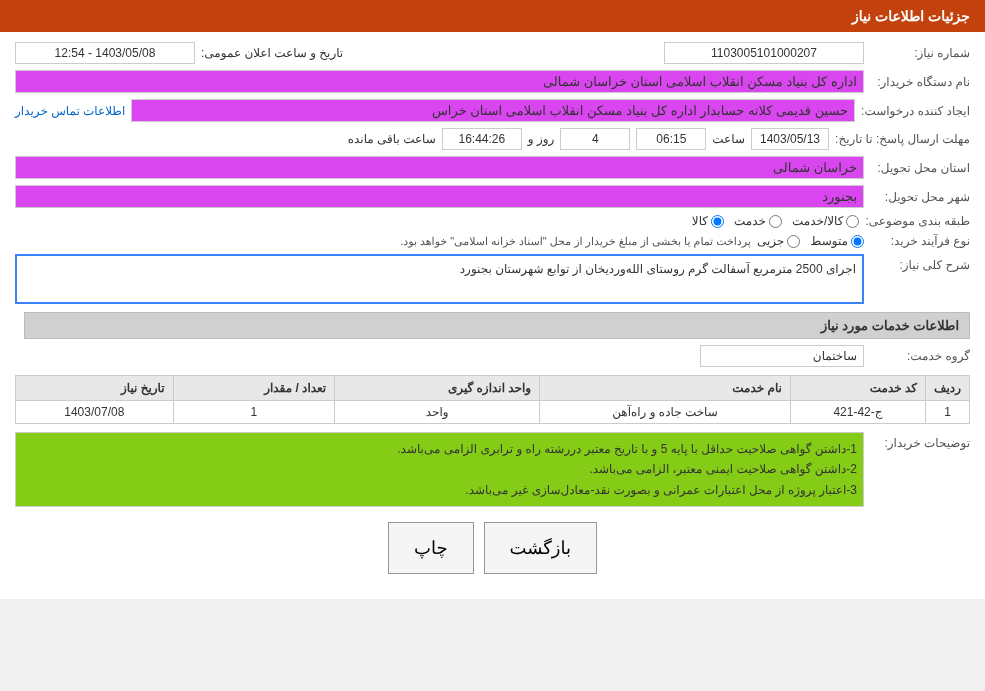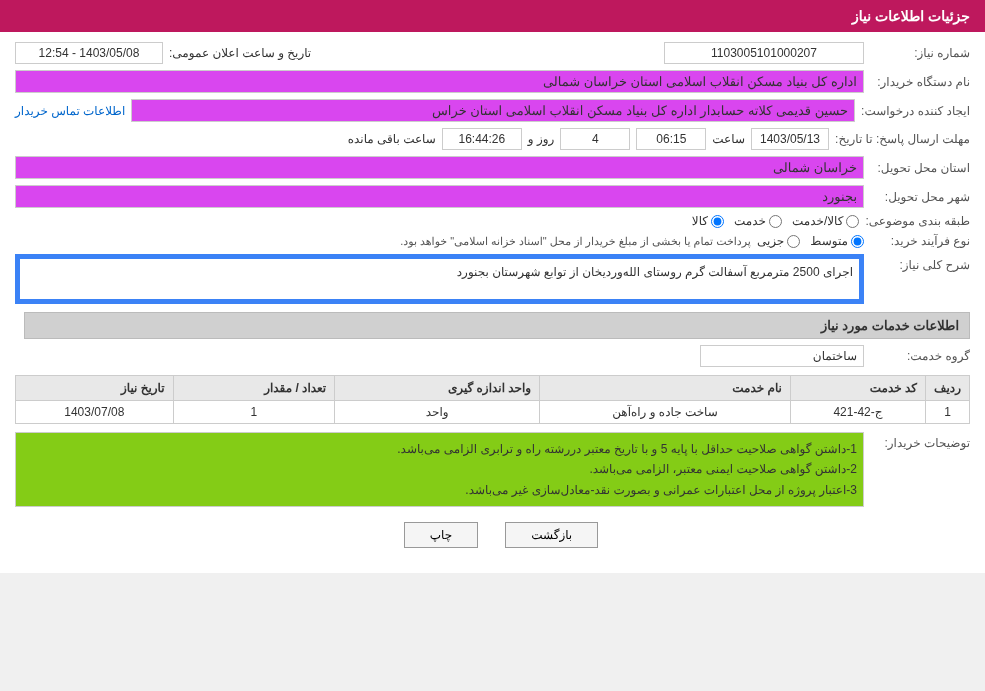--- a/index.html
+++ b/index.html
@@ -9,21 +9,21 @@
       direction: rtl;
       font-size: 12px;
       color: #333;
     }
     .page-wrapper {
       max-width: 985px;
       margin: 0 auto;
       background: #fff;
     }
     .header-bar {
-      background: #be185d;
+      background: #c2410c;
       color: #fff;
       text-align: right;
       padding: 8px 15px;
       font-size: 14px;
       font-weight: bold;
     }
     .content-area {
       padding: 10px 15px;
       background: #fff;
     }
@@ -118,21 +118,21 @@
     }
     table td {
       border: 1px solid #ccc;
       padding: 4px 8px;
       text-align: center;
     }
     .row-num {
       width: 30px;
     }
     .description-box {
-      border: 5px solid #3b82f6;
+      border: 2px solid #3b82f6;
       padding: 6px;
       min-height: 50px;
       font-size: 12px;
       text-align: right;
       background: #fff;
       width: 100%;
     }
     .buyer-notes-box {
       border: 1px solid #ccc;
       padding: 6px;
@@ -143,26 +143,25 @@
       width: 100%;
       line-height: 1.7;
     }
     .btn-row {
       display: flex;
       justify-content: center;
       gap: 10px;
       margin: 15px 0;
     }
     .btn {
-      padding: 5px 25px;
-      font-size: 12px;
+      padding: 14px 25px;
+      font-size: 18px;
       border: 1px solid #999;
       cursor: pointer;
       font-family: Tahoma, Arial, sans-serif;
-      margin-left: 17px;
     }
     .btn-back {
       background: #f5f5f5;
     }
     .btn-print {
       background: #f5f5f5;
     }
     .watermark-area {
       position: relative;
     }
@@ -188,21 +187,21 @@
     <span>جزئیات اطلاعات نیاز</span>
   </div>
 
   <div class="content-area watermark-area">
 
     <div class="info-row">
       <span class="label">شماره نیاز:</span>
       <div class="value-box-fixed" style="width:200px;text-align:center;">1103005101000207</div>
       <div class="flex-spacer"></div>
       <span class="inline-label">تاریخ و ساعت اعلان عمومی:</span>
-      <div class="value-box-fixed" style="width:148px;text-align:center;">1403/05/08 - 12:54</div>
+      <div class="value-box-fixed" style="width:180px;text-align:center;">1403/05/08 - 12:54</div>
     </div>
 
     <div class="info-row">
       <span class="label">نام دستگاه خریدار:</span>
       <div class="value-box">اداره کل بنیاد مسکن انقلاب اسلامی استان خراسان شمالی</div>
     </div>
 
     <div class="info-row">
       <span class="label">ایجاد کننده درخواست:</span>
       <div class="value-box">حسین قدیمی کلاته حسابدار اداره کل بنیاد مسکن انقلاب اسلامی استان خراس</div>

